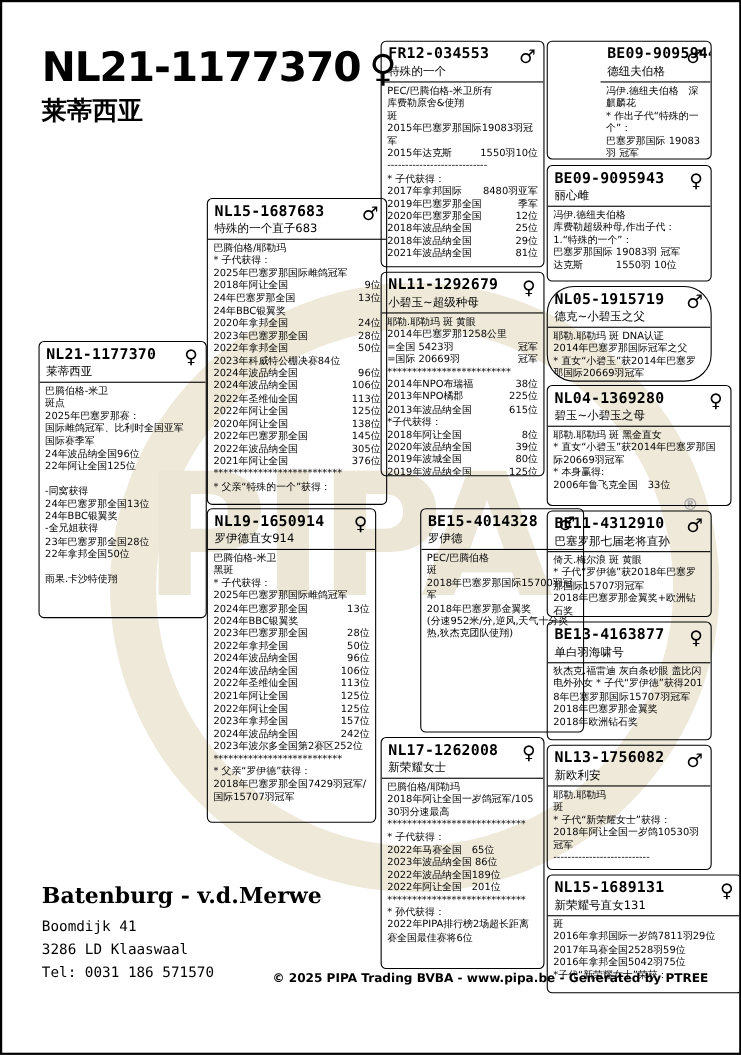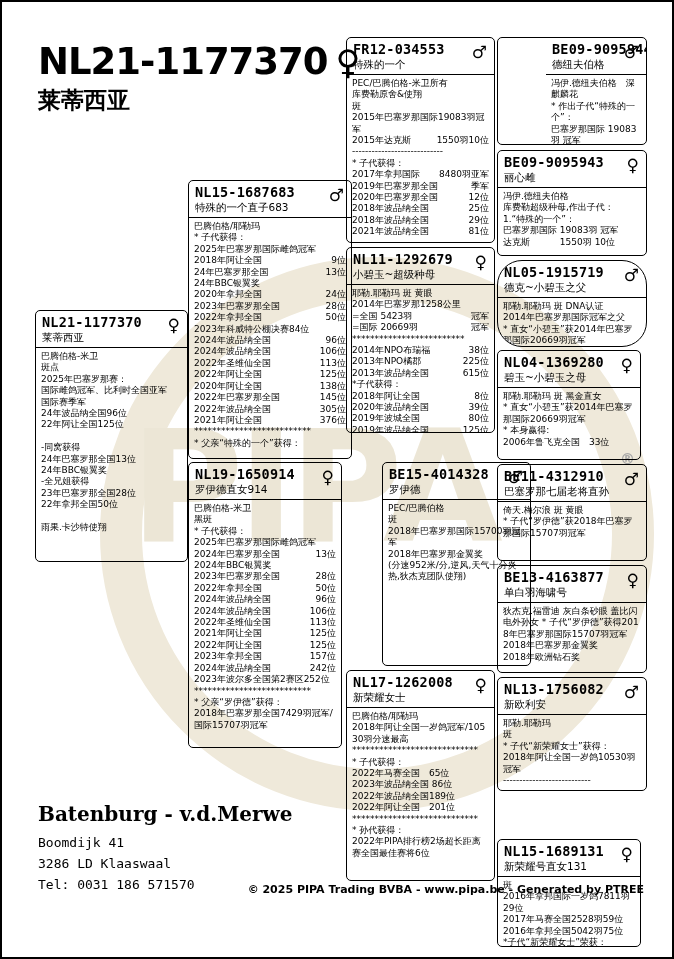--- a/index.html
+++ b/index.html
@@ -366,21 +366,21 @@
           <div class="box-name">德克~小碧玉之父</div>
           <div class="box-sex">♂</div>
         </div>
         <div class="box-body">
           <div class="line">耶勒.耶勒玛 斑 DNA认证</div>
           <div class="line">2014年巴塞罗那国际冠军之父</div>
           <div class="line">* 直女“小碧玉”获2014年巴塞罗那国际20669羽冠军</div>
           <div class="line">* 本身获：</div>
         </div>
       </div>
-      <div class="box" style="left: 495px; top: 348px; width: 144px; height: 110px;">
+      <div class="box" style="left: 495px; top: 348px; width: 168px; height: 110px;">
         <div class="box-header">
           <div class="box-ring">NL04-1369280</div>
           <div class="box-name">碧玉~小碧玉之母</div>
           <div class="box-sex">♀</div>
         </div>
         <div class="box-body">
           <div class="line">耶勒.耶勒玛 斑 黑金直女</div>
           <div class="line">* 直女“小碧玉”获2014年巴塞罗那国际20669羽冠军</div>
           <div class="line">* 本身赢得:</div>
           <div class="line">2006年鲁飞克全国　33位</div>
@@ -388,20 +388,21 @@
       </div>
       <div class="box" style="left: 495px; top: 462px; width: 150px; height: 97px;">
         <div class="box-header">
           <div class="box-ring">BE11-4312910</div>
           <div class="box-name">巴塞罗那七届老将直孙</div>
           <div class="box-sex">♂</div>
         </div>
         <div class="box-body">
           <div class="line">倚天.梅尔浪 斑 黄眼</div>
           <div class="line">* 子代“罗伊德”获2018年巴塞罗那国际15707羽冠军</div>
+          <div class="line">2018年巴塞罗那金翼奖+欧洲钻石奖</div>
         </div>
       </div>
       <div class="box" style="left: 495px; top: 563px; width: 150px; height: 108px;">
         <div class="box-header">
           <div class="box-ring">BE13-4163877</div>
           <div class="box-name">单白羽海啸号</div>
           <div class="box-sex">♀</div>
         </div>
         <div class="box-body">
           <div class="line">狄杰克.福雷迪 灰白条砂眼 盖比闪电外孙女 * 子代“罗伊德”获得2018年巴塞罗那国际15707羽冠军</div>
@@ -416,21 +417,21 @@
           <div class="box-sex">♂</div>
         </div>
         <div class="box-body">
           <div class="line">耶勒.耶勒玛</div>
           <div class="line">斑</div>
           <div class="line">* 子代“新荣耀女士”获得：</div>
           <div class="line">2018年阿让全国一岁鸽10530羽冠军</div>
           <div class="line">---------------------------</div>
         </div>
       </div>
-      <div class="box" style="left: 495px; top: 793px; width: 144px; height: 108px; margin-top: 44px;">
+      <div class="box" style="left: 495px; top: 793px; width: 178px; height: 108px;">
         <div class="box-header">
           <div class="box-ring">NL15-1689131</div>
           <div class="box-name">新荣耀号直女131</div>
           <div class="box-sex">♀</div>
         </div>
         <div class="box-body">
           <div class="line">斑</div>
           <div class="line">2016年拿邦国际一岁鸽7811羽29位</div>
           <div class="line">2017年马赛全国2528羽59位</div>
           <div class="line">2016年拿邦全国5042羽75位</div>

